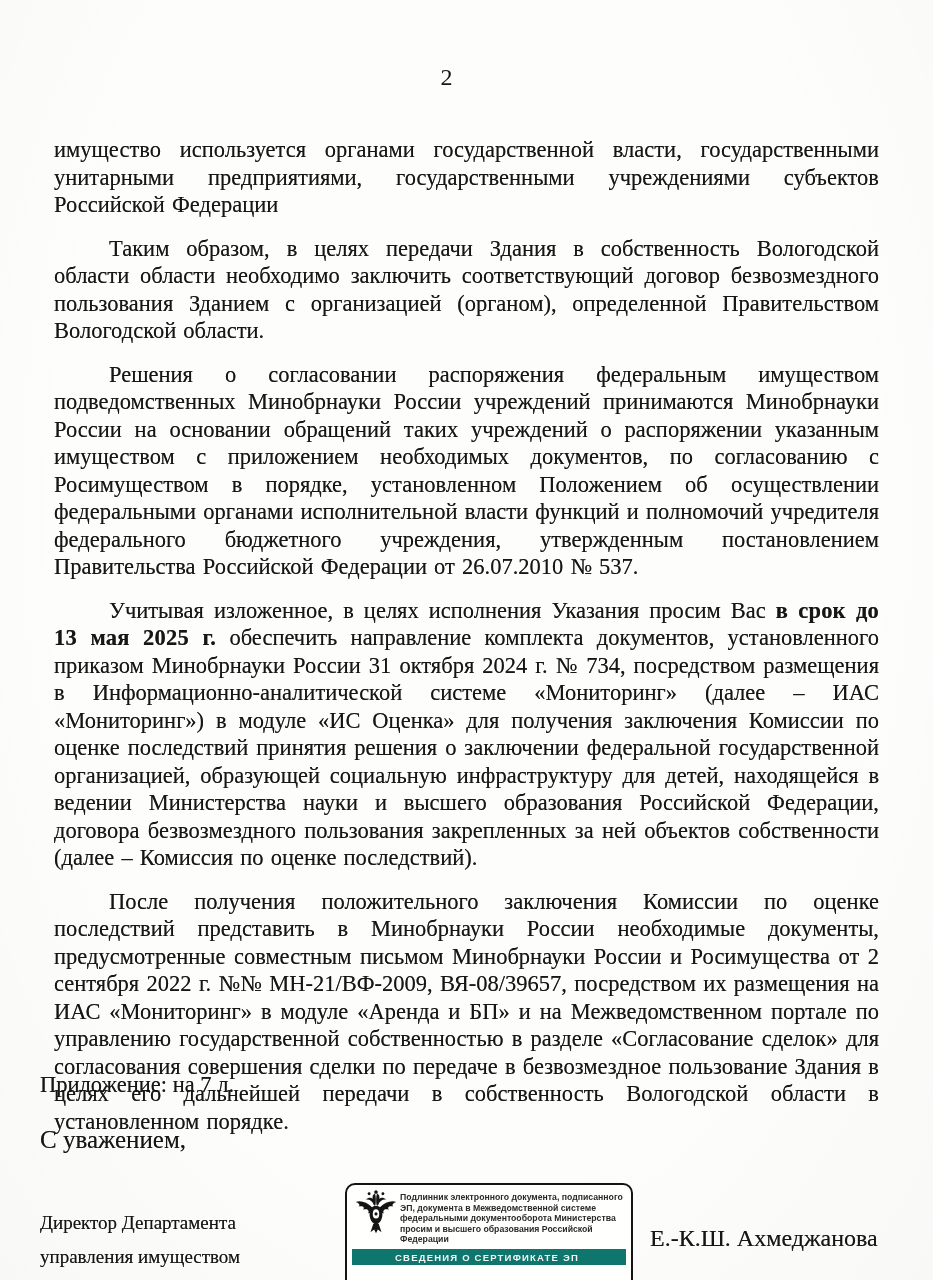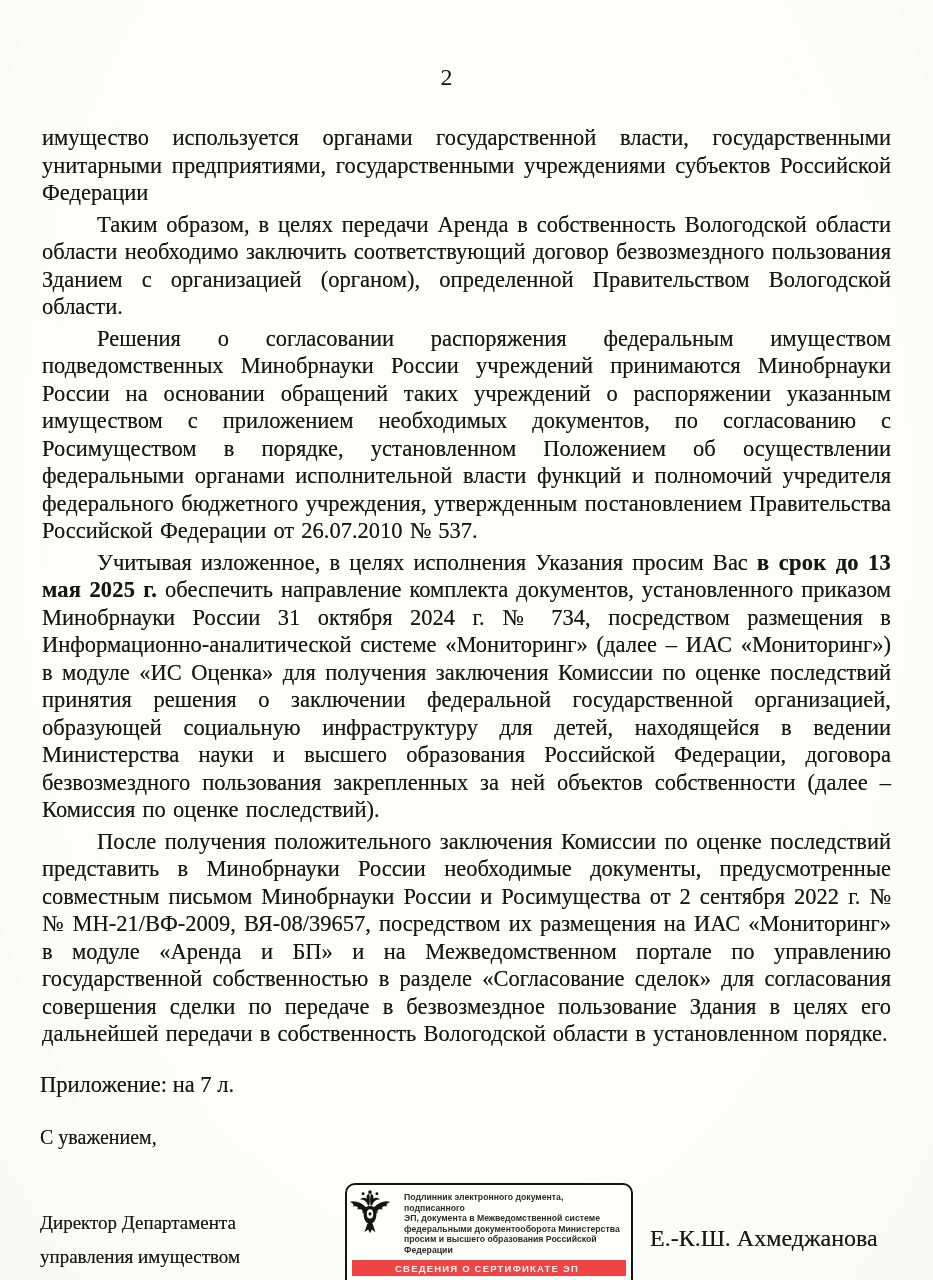--- a/index.html
+++ b/index.html
@@ -24,31 +24,31 @@
   }
   .body-text {
     position: absolute;
     top: 120px; left: 38px; width: 857px;
     font-size: 22.5px;
     line-height: 27.5px;
     text-align: justify;
     word-spacing: 1.5px;
     text-shadow: 0 0 0.4px rgba(0,0,0,0.55);
   }
-  .body-text p { margin: 4px; }
+  .body-text p { margin: 16px; }
   .body-text p.indent { text-indent: 55px; }
   .body-text b { letter-spacing: 0.2px; }
   .attachment {
     position: absolute; left: 40px; top: 1072px;
     font-size: 22.5px;
     text-shadow: 0 0 0.4px rgba(0,0,0,0.55);
   }
   .closing {
     position: absolute; left: 40px; top: 1126px;
-    font-size: 20px;
+    font-size: 25px;
     text-shadow: 0 0 0.4px rgba(0,0,0,0.55);
   }
   .sig-position {
     position: absolute; left: 40px; top: 1206px;
     font-size: 19px; line-height: 34px;
     text-shadow: 0 0 0.4px rgba(0,0,0,0.55);
   }
   .sig-name {
     position: absolute; left: 650px; top: 1225px;
     font-size: 24px;
@@ -60,52 +60,52 @@
     width: 288px; height: 130px;
     border: 2.5px solid #141414;
     border-radius: 10px;
     background: #fffffe;
     font-family: "Liberation Sans", sans-serif;
     color: #1b1b1b;
     box-sizing: border-box;
   }
   .stamp-top {
     display: flex; align-items: flex-start;
-    padding: 5px 7px 3px 0; gap: 11px;
+    padding: 5px 7px 3px 6px; gap: 1px;
   }
   .stamp-eagle { flex: 0 0 auto; width: 46px; height: 46px; }
   .stamp-header-text {
     font-size: 8.7px; line-height: 10.6px;
     font-weight: bold; color: #2a2a2a;
     padding-top: 2px;
   }
   .stamp-bar {
     margin: 1px 5px 0 5px;
-    background: #ef4444; color: #f5f5f5;
+    background: #0f766e; color: #f5f5f5;
     text-align: center;
     font-size: 9.5px; font-weight: bold;
     letter-spacing: 1.2px;
     padding: 3px 4px 2px 0;
   }
   .stamp-cert, .stamp-owner {
     font-size: 9.8px; font-weight: bold;
     padding: 0 8px; letter-spacing: 0.2px;
   }
   .stamp-cert { padding-top: 6px; }
 </style>
 </head>
 <body>
 
 <div class="scan-tint"></div>
 
 <div class="page-number">2</div>
 
 <div class="body-text">
     <p><span>имущество используется органами государственной власти, государственными унитарными предприятиями, государственными учреждениями субъектов Российской Федерации</span></p>
-    <p class="indent"><span>Таким образом, в целях передачи Аренда в собственность Вологодской области области необходимо заключить соответствующий договор безвозмездного пользования Зданием с организацией (органом), определенной Правительством Вологодской области.</span></p>
+    <p class="indent"><span>Таким образом, в целях передачи Здания в собственность Вологодской области области необходимо заключить соответствующий договор безвозмездного пользования Зданием с организацией (органом), определенной Правительством Вологодской области.</span></p>
     <p class="indent"><span>Решения о согласовании распоряжения федеральным имуществом подведомственных Минобрнауки России учреждений принимаются Минобрнауки России на основании обращений таких учреждений о распоряжении указанным имуществом с приложением необходимых документов, по согласованию с Росимуществом в порядке, установленном Положением об осуществлении федеральными органами исполнительной власти функций и полномочий учредителя федерального бюджетного учреждения, утвержденным постановлением Правительства Российской Федерации от 26.07.2010 № 537.</span></p>
     <p class="indent"><span>Учитывая изложенное, в целях исполнения Указания просим Вас </span><b>в срок до 13 мая 2025 г.</b><span> обеспечить направление комплекта документов, установленного приказом Минобрнауки России 31 октября 2024 г. № 734, посредством размещения в Информационно-аналитической системе «Мониторинг» (далее – ИАС «Мониторинг») в модуле «ИС Оценка» для получения заключения Комиссии по оценке последствий принятия решения о заключении федеральной государственной организацией, образующей социальную инфраструктуру для детей, находящейся в ведении Министерства науки и высшего образования Российской Федерации, договора безвозмездного пользования закрепленных за ней объектов собственности (далее – Комиссия по оценке последствий).</span></p>
     <p class="indent"><span>После получения положительного заключения Комиссии по оценке последствий представить в Минобрнауки России необходимые документы, предусмотренные совместным письмом Минобрнауки России и Росимущества от 2 сентября 2022 г. №№ МН-21/ВФ-2009, ВЯ-08/39657, посредством их размещения на ИАС «Мониторинг» в модуле «Аренда и БП» и на Межведомственном портале по управлению государственной собственностью в разделе «Согласование сделок» для согласования совершения сделки по передаче в безвозмездное пользование Здания в целях его дальнейшей передачи в собственность Вологодской области в установленном порядке.</span></p>
   </div>
 
 <div class="attachment">Приложение: на 7 л.</div>
 
 <div class="closing">С уважением,</div>
 
 <div class="sig-position">

